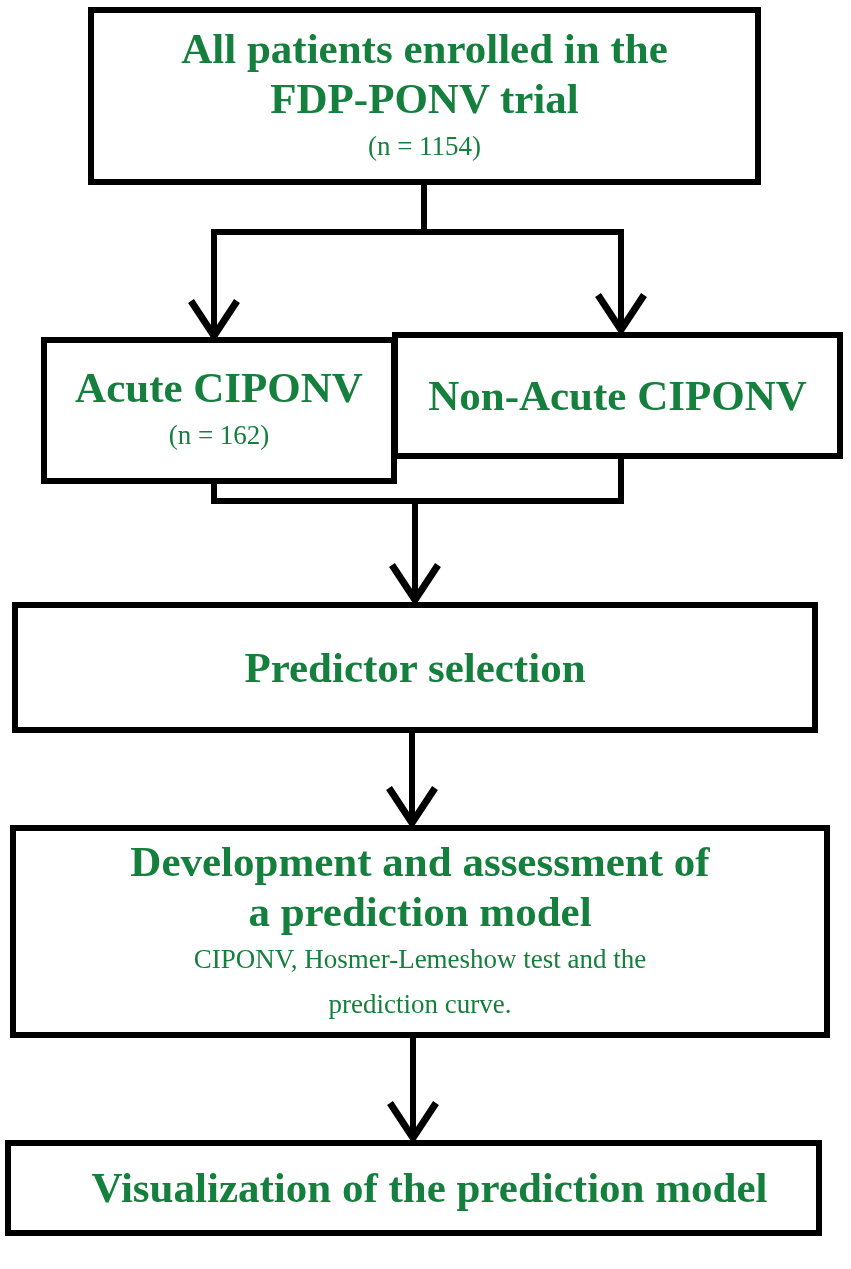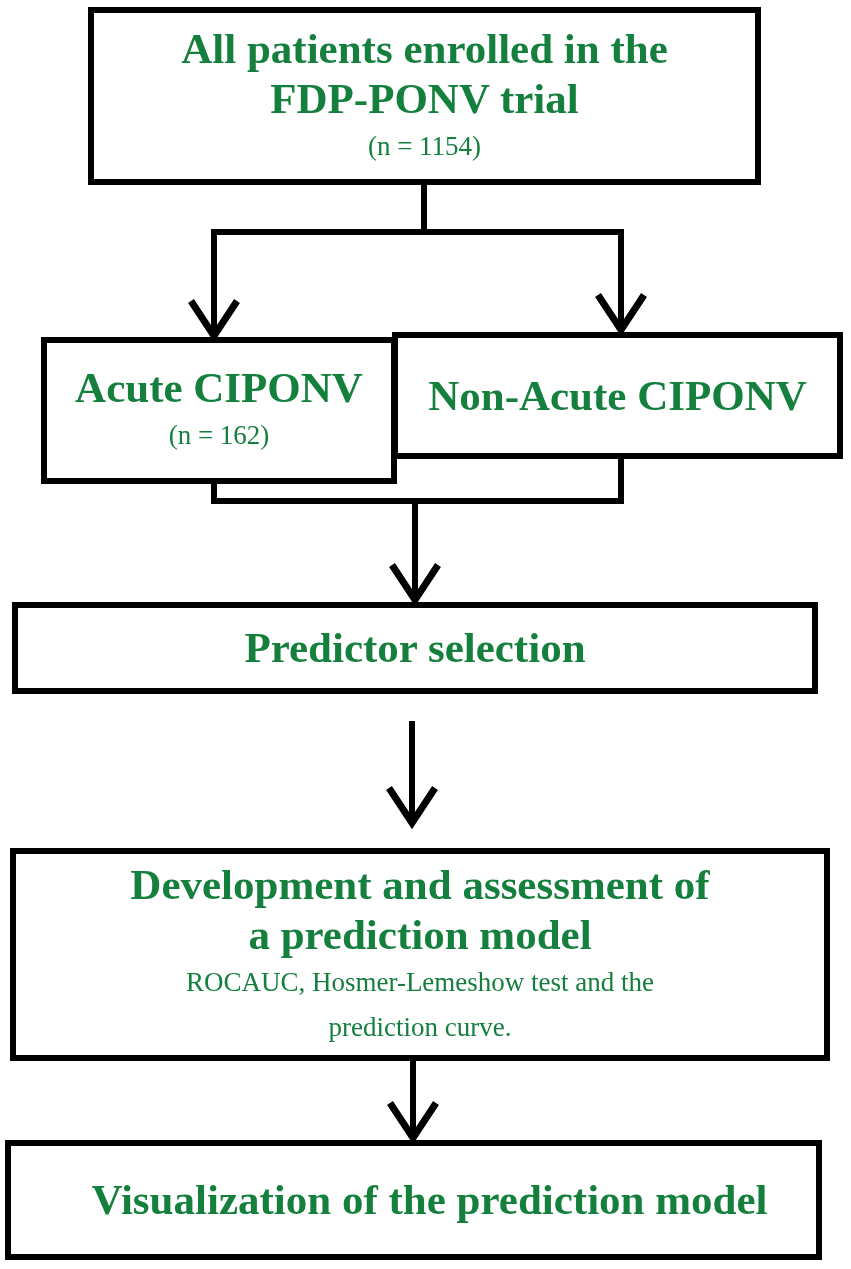--- a/index.html
+++ b/index.html
@@ -43,23 +43,23 @@
   .sub-line {
     font-weight: normal;
     font-size: 27px;
     line-height: 45px;
     white-space: nowrap;
   }
   
   .node-enrolled      { left: 88px;  top: 7px;    width: 673px; height: 178px; }
   .node-acute         { left: 13px;  top: 337px;  width: 356px; height: 147px; margin-left: 28px; }
   .node-non-acute     { left: 392px; top: 332px;  width: 451px; height: 127px; }
-  .node-predictor     { left: 12px;  top: 602px;  width: 806px; height: 92px; }
-  .node-development   { left: 10px;  top: 825px;  width: 820px; height: 213px; margin-top: 23px; }
-  .node-visualization { left: 5px;   top: 1140px; width: 817px; height: 120px; padding-left: 32px; }
+  .node-predictor     { left: 12px;  top: 602px;  width: 806px; height: 131px; }
+  .node-development   { left: 10px;  top: 825px;  width: 820px; height: 213px; }
+  .node-visualization { left: 5px;   top: 1140px; width: 817px; height: 96px; padding-left: 32px; }
 </style>
 </head>
 <body>
 
 <div class="canvas">
 
   <svg class="connectors" viewBox="0 0 851 1269" xmlns="http://www.w3.org/2000/svg">
 
     <g>
       <path d="M 424,183 V 235" stroke="#000" stroke-width="6" fill="none"></path>
@@ -110,21 +110,21 @@
     <div class="title-line">Non-Acute CIPONV</div>
   </div>
 
   <div class="node node-predictor">
     <div class="title-line">Predictor selection</div>
   </div>
 
   <div class="node node-development">
     <div class="title-line">Development and assessment of</div>
     <div class="title-line">a prediction model</div>
-    <div class="sub-line">ROCAUC, Hosmer-Lemeshow test and the</div>
+    <div class="sub-line">CIPONV, Hosmer-Lemeshow test and the</div>
     <div class="sub-line">prediction curve.</div>
   </div>
 
   <div class="node node-visualization">
     <div class="title-line">Visualization of the prediction model</div>
   </div>
 
 </div>
 
 </body></html>

